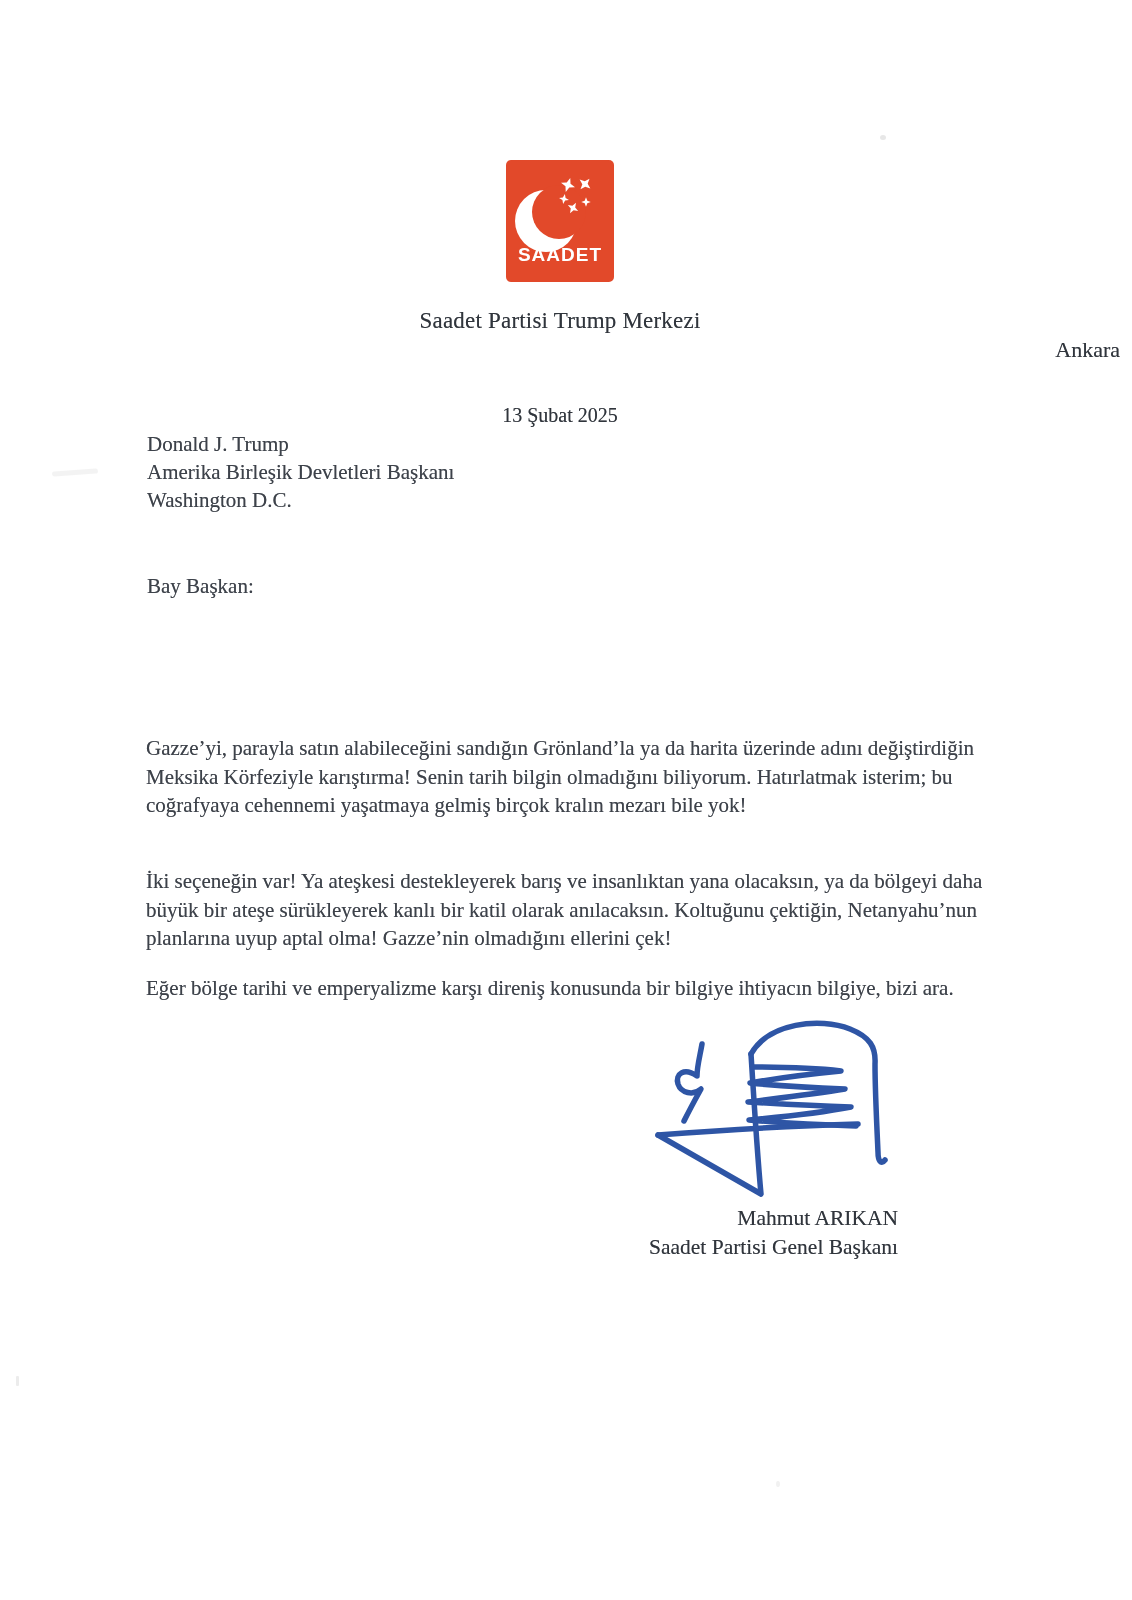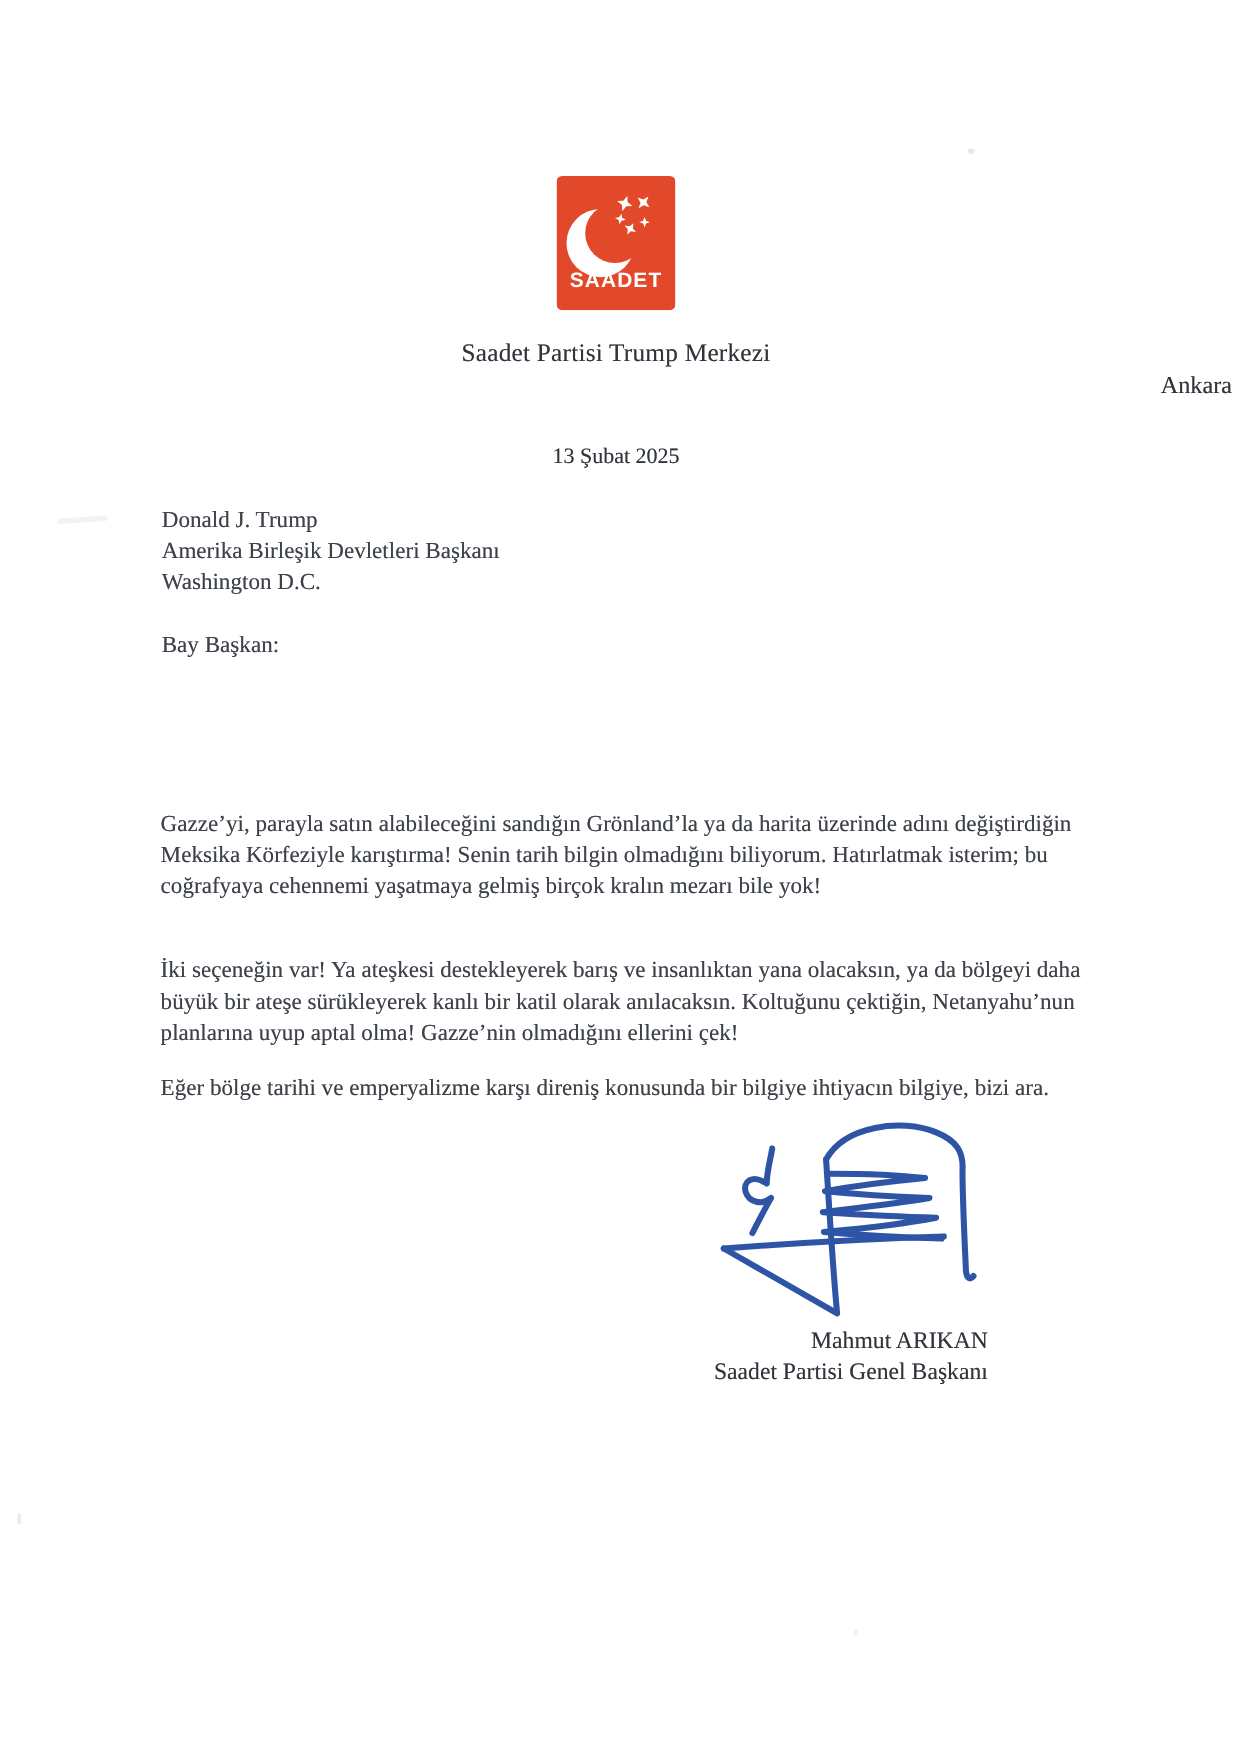--- a/index.html
+++ b/index.html
@@ -18,21 +18,21 @@
   .page{position:absolute;inset:0;}
   .soft{text-shadow:0 0 0.6px rgba(62,66,74,.55);}
 
   .logo-wrap{position:absolute;left:506px;top:160px;width:108px;height:122px;}
 
   .centerline{position:absolute;left:0;width:1120px;text-align:center;}
   .lh-org{top:306px;font-size:23px;line-height:30px;color:var(--text-dark);letter-spacing:.2px;}
   .lh-city{top:339px;font-size:22px;line-height:22px;color:var(--text-dark);text-align:right;}
   .lh-date{top:361px;font-size:20px;line-height:30px;color:var(--text-dark);margin-top:39px;}
 
-  .recipient{position:absolute;left:147px;top:458px;font-size:21px;line-height:28px;}
+  .recipient{position:absolute;left:147px;top:430px;font-size:21px;line-height:28px;}
   .salutation{position:absolute;left:147px;top:572px;font-size:21px;line-height:28px;}
 
   .para{position:absolute;left:146px;width:872px;font-size:21px;line-height:28.5px;margin:0;text-align:left;}
   .p1{top:624px;}
   .p2{top:734px;}
   .p3{top:867px;}
   .p4{top:974px;}
 
   .sig-svg{position:absolute;left:620px;top:1010px;width:320px;height:200px;}
   .sig-block{position:absolute;left:563px;top:1204px;width:335px;text-align:right;

